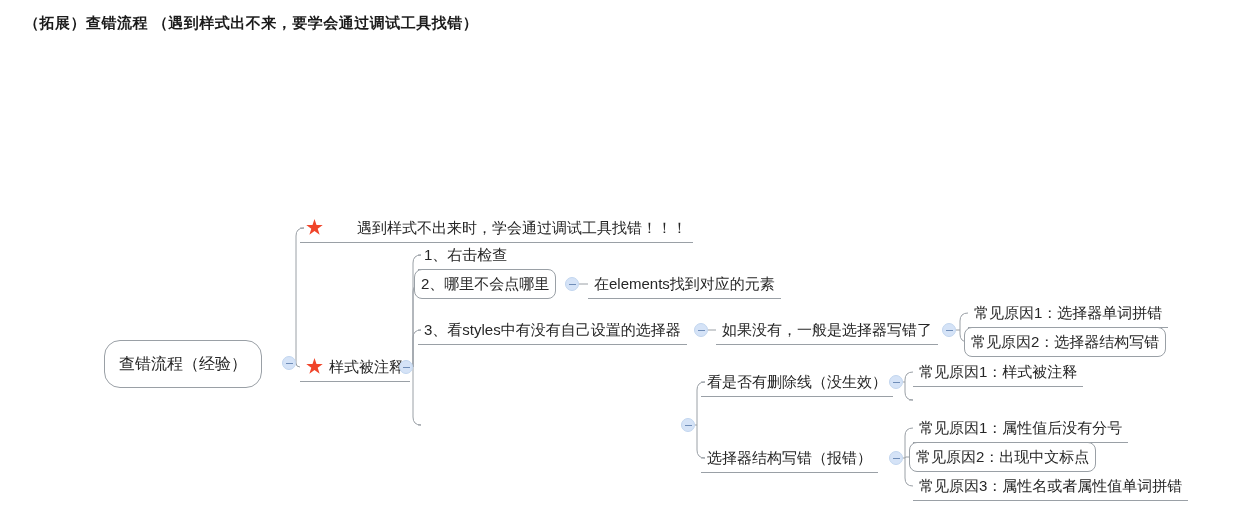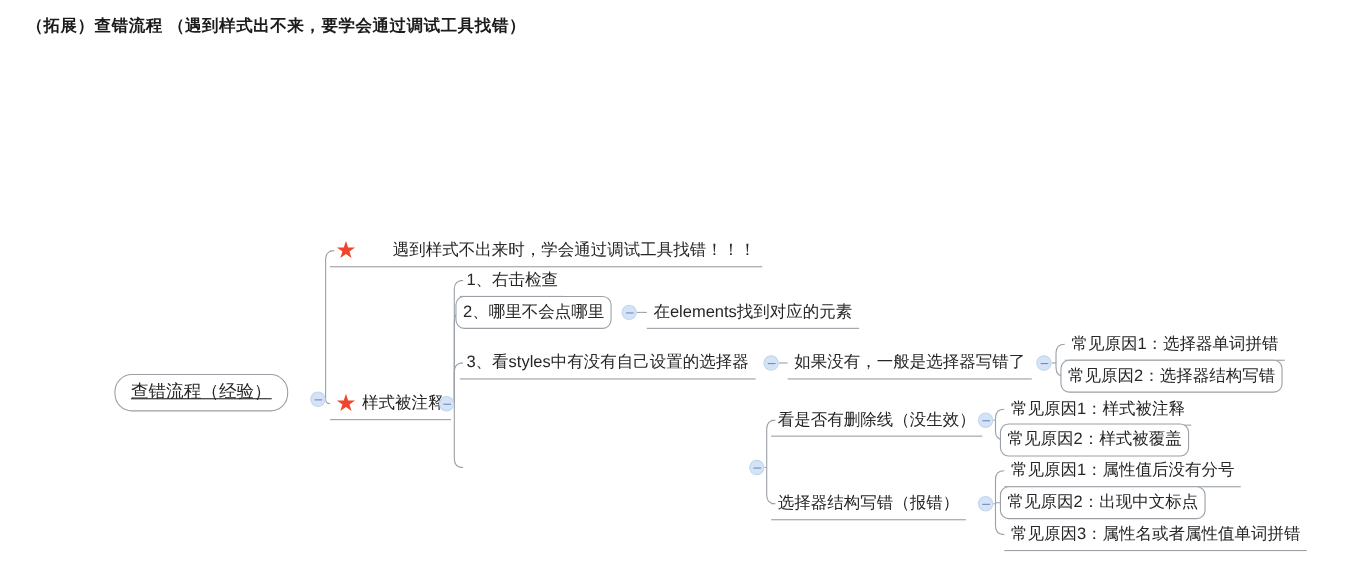--- a/index.html
+++ b/index.html
@@ -52,24 +52,23 @@
   }
   
   .node.boxed{
     border:1px solid #9aa0a6;
     border-radius:8px;
     background:#fff;
   }
   .node.root{
     border:1px solid #9aa0a6;
     border-radius:16px;
-    height:34px;
+    height:48px;
     padding:0 14px;
     font-size:16px;
-    text-decoration:underline;
   }
 
   
   .star{
     display:inline-block;
     width:17px;height:17px;
     margin-right:6px;
     flex:0 0 auto;
     background:#f0452a;
     clip-path:polygon(50% 0%,61.8% 35.2%,98.5% 35.2%,68.8% 57%,80.2% 92%,50% 70.4%,19.8% 92%,31.2% 57%,1.5% 35.2%,38.2% 35.2%);
@@ -176,23 +175,20 @@
   <div class="toggle" style="left:681px; top:418px;"></div>
 
   <div class="node underline" style="left:701px; top:367px;">
     <span class="txt">看是否有删除线（没生效）</span>
   </div>
   <div class="toggle" style="left:889px; top:375px;"></div>
 
   <div class="node underline" style="left:913px; top:357px;">
     <span class="txt">常见原因1：样式被注释</span>
   </div>
-  <div class="node boxed" style="left:909px; top:385px;">
-    <span class="txt">常见原因2：样式被覆盖</span>
-  </div>
 
   <div class="node underline" style="left:701px; top:443px;">
     <span class="txt">选择器结构写错（报错）</span>
   </div>
   <div class="toggle" style="left:889px; top:451px;"></div>
 
   <div class="node underline" style="left:913px; top:413px;text-align:right;">
     <span class="txt">常见原因1：属性值后没有分号</span>
   </div>
   <div class="node boxed" style="left:909px; top:442px;">

